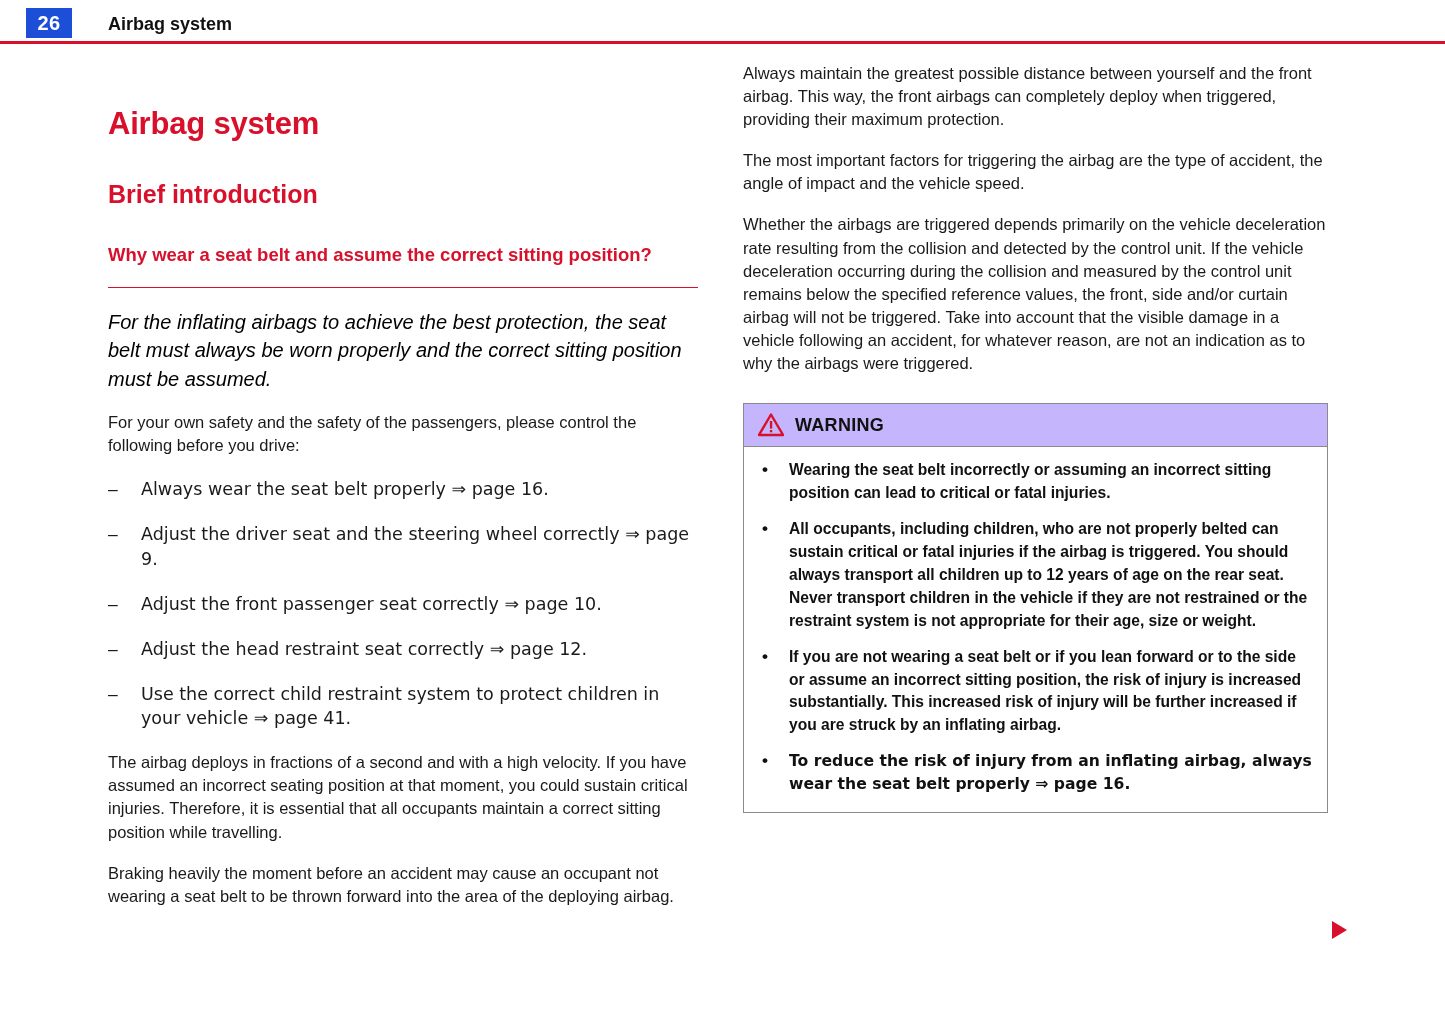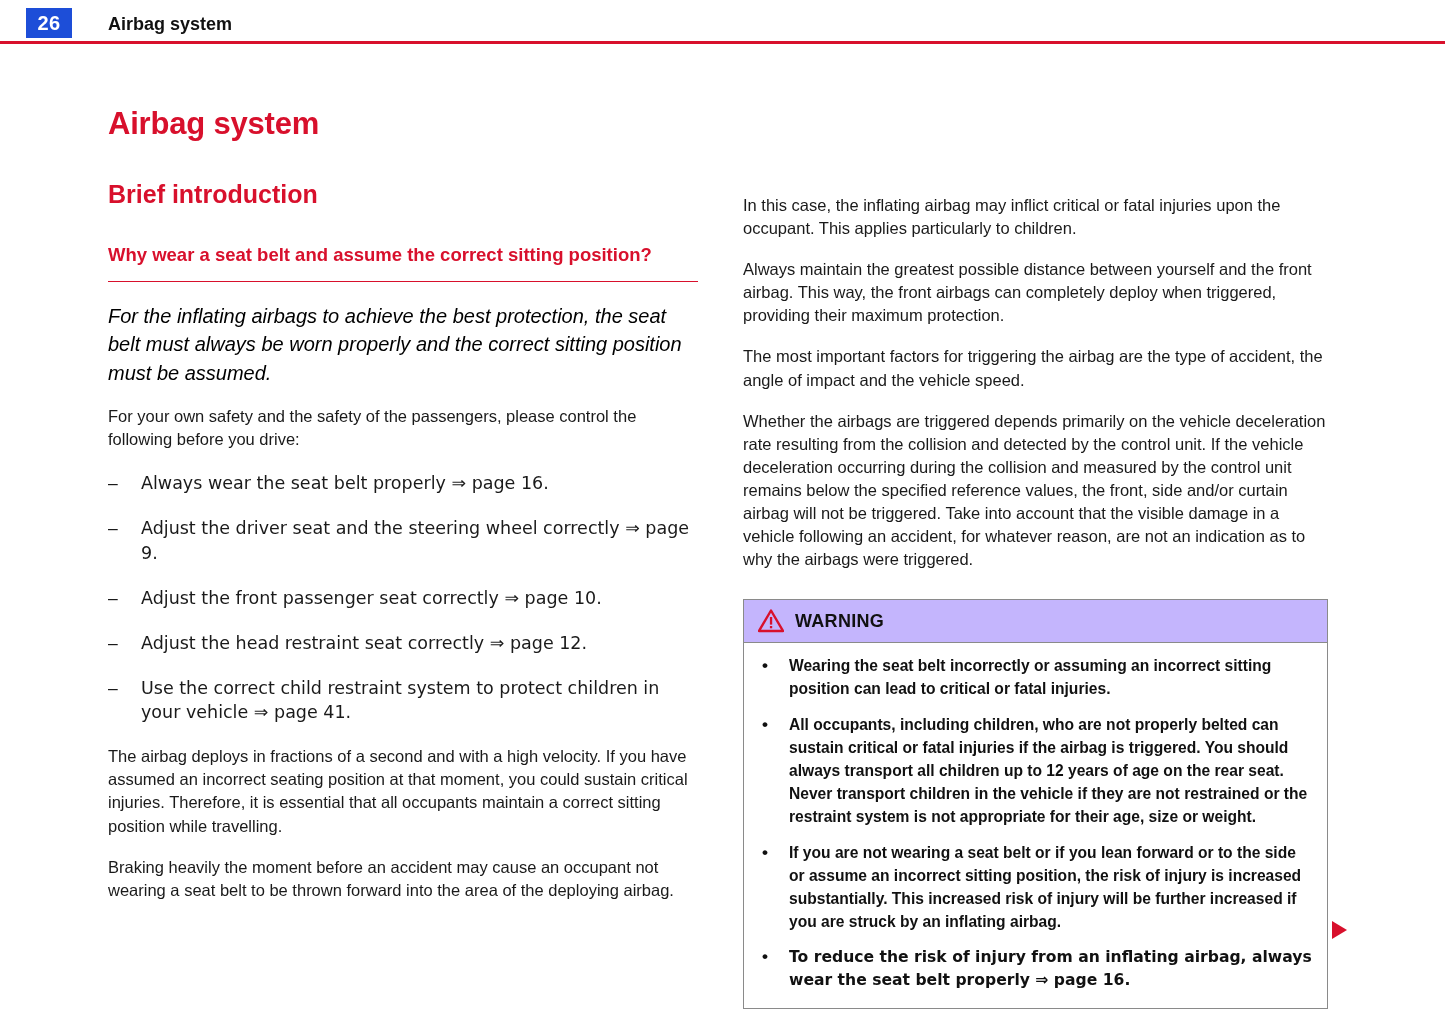--- a/index.html
+++ b/index.html
@@ -90,21 +90,21 @@
     font-size: 25px;
     font-weight: bold;
     color: #d8102c;
   }
   h3.sub-title {
     margin: 34px 0 0 0;
     font-size: 18.5px;
     font-weight: bold;
     color: #d8102c;
     line-height: 1.35;
-    padding-bottom: 13px;
+    padding-bottom: 19px;
     border-bottom: 1.5px solid #d8102c;
   }
 
   p.body-text {
     margin: 18px 0 0 0;
     font-size: 16.5px;
     line-height: 1.4;
     color: #1a1a1a;
   }
   p.intro-italic {
@@ -224,21 +224,20 @@
       <li><span class="dash">–</span><span class="arrow-ref">Adjust the front passenger seat correctly ⇒ page 10.</span></li>
       <li><span class="dash">–</span><span class="arrow-ref">Adjust the head restraint seat correctly ⇒ page 12.</span></li>
       <li><span class="dash">–</span><span class="arrow-ref">Use the correct child restraint system to protect children in your vehicle ⇒ page 41.</span></li>
     </ul>
 
     <p class="body-text">The airbag deploys in fractions of a second and with a high velocity. If you have assumed an incorrect seating position at that moment, you could sustain critical injuries. Therefore, it is essential that all occupants maintain a correct sitting position while travelling.</p>
     <p class="body-text">Braking heavily the moment before an accident may cause an occupant not wearing a seat belt to be thrown forward into the area of the deploying airbag.</p>
   </div>
 
   <div class="col-right">
-    <p class="body-text" style="margin-top:150px;">In this case, the inflating airbag may inflict critical or fatal injuries upon the occupant. This applies particularly to children.</p>
     <p class="body-text">Always maintain the greatest possible distance between yourself and the front airbag. This way, the front airbags can completely deploy when triggered, providing their maximum protection.</p>
     <p class="body-text">The most important factors for triggering the airbag are the type of accident, the angle of impact and the vehicle speed.</p>
     <p class="body-text">Whether the airbags are triggered depends primarily on the vehicle deceleration rate resulting from the collision and detected by the control unit. If the vehicle deceleration occurring during the collision and measured by the control unit remains below the specified reference values, the front, side and/or curtain airbag will not be triggered. Take into account that the visible damage in a vehicle following an accident, for whatever reason, are not an indication as to why the airbags were triggered.</p>
 
     <div class="warning-box">
       <div class="warning-head">
         <span class="warn-tri">
           <svg width="26" height="24" viewBox="0 0 26 24" xmlns="http://www.w3.org/2000/svg">
             <path d="M13 1.5 L25 22 L1 22 Z" fill="none" stroke="#d8102c" stroke-width="2.4" stroke-linejoin="round"></path>
             <rect x="11.9" y="8" width="2.3" height="7.6" fill="#d8102c"></rect>

